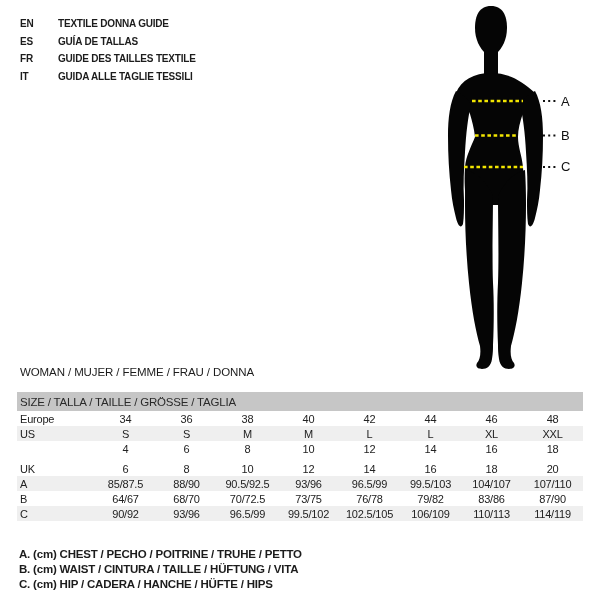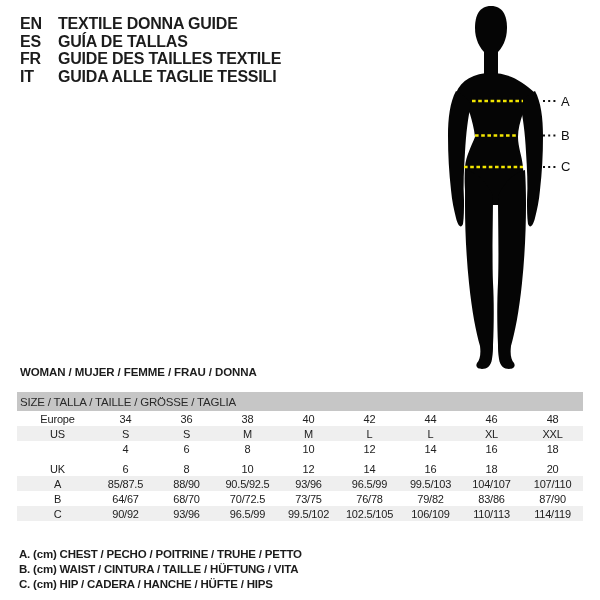--- a/index.html
+++ b/index.html
@@ -1,41 +1,41 @@
 <!DOCTYPE html>
 <html><head>
 <meta charset="utf-8">
 <style>
   html,body{margin:0;padding:0;background:#ffffff;}
   .canvas{
     position:relative;width:600px;height:600px;background:#ffffff;overflow:hidden;
     font-family:"Liberation Sans",sans-serif;color:#1c1c1c;
   }
   
-  .langs{position:absolute;left:20px;top:15px;font-size:16px;font-weight:bold;
+  .langs{position:absolute;left:20px;top:15px;font-size:10px;font-weight:bold;
          line-height:17.6px;letter-spacing:-0.2px;}
   .lang-row{display:flex;}
   .lang-code{width:38px;flex:0 0 38px;}
   
   .figure-wrap{position:absolute;left:430px;top:0;width:170px;height:380px;}
   .marker-letter{position:absolute;font-size:13px;color:#111;letter-spacing:0;}
   .marker-a{left:561px;top:94px;}
   .marker-b{left:561px;top:128px;}
   .marker-c{left:561px;top:159px;}
   
   .section-title{position:absolute;left:20px;top:366px;font-size:11.5px;
-                 font-weight:bold;letter-spacing:-0.1px;}
+                 font-weight:normal;letter-spacing:-0.1px;}
   
   .size-table{position:absolute;left:17px;top:392px;width:566px;
               border-collapse:collapse;table-layout:fixed;font-size:11px;
               letter-spacing:-0.2px;color:#222;}
   .size-table thead td{background:#c6c6c6;height:18px;font-size:11.5px;
               color:#2a2a2a;text-align:left;padding:1px 0 0 3px;}
   .size-table td{height:15px;padding:0;text-align:center;vertical-align:middle;}
-  .size-table td.lbl{text-align:center;padding-left:3px;}
+  .size-table td.lbl{text-align:left;padding-left:3px;}
   .size-table tr.shaded{background:#efefef;}
   .size-table tr.spacer td{height:5px;background:#ffffff;}
   
   .legend{position:absolute;left:19px;top:547px;font-size:11.5px;font-weight:bold;
           line-height:14.8px;letter-spacing:-0.2px;}
 </style>
 </head>
 <body>
 
 <div class="canvas">

